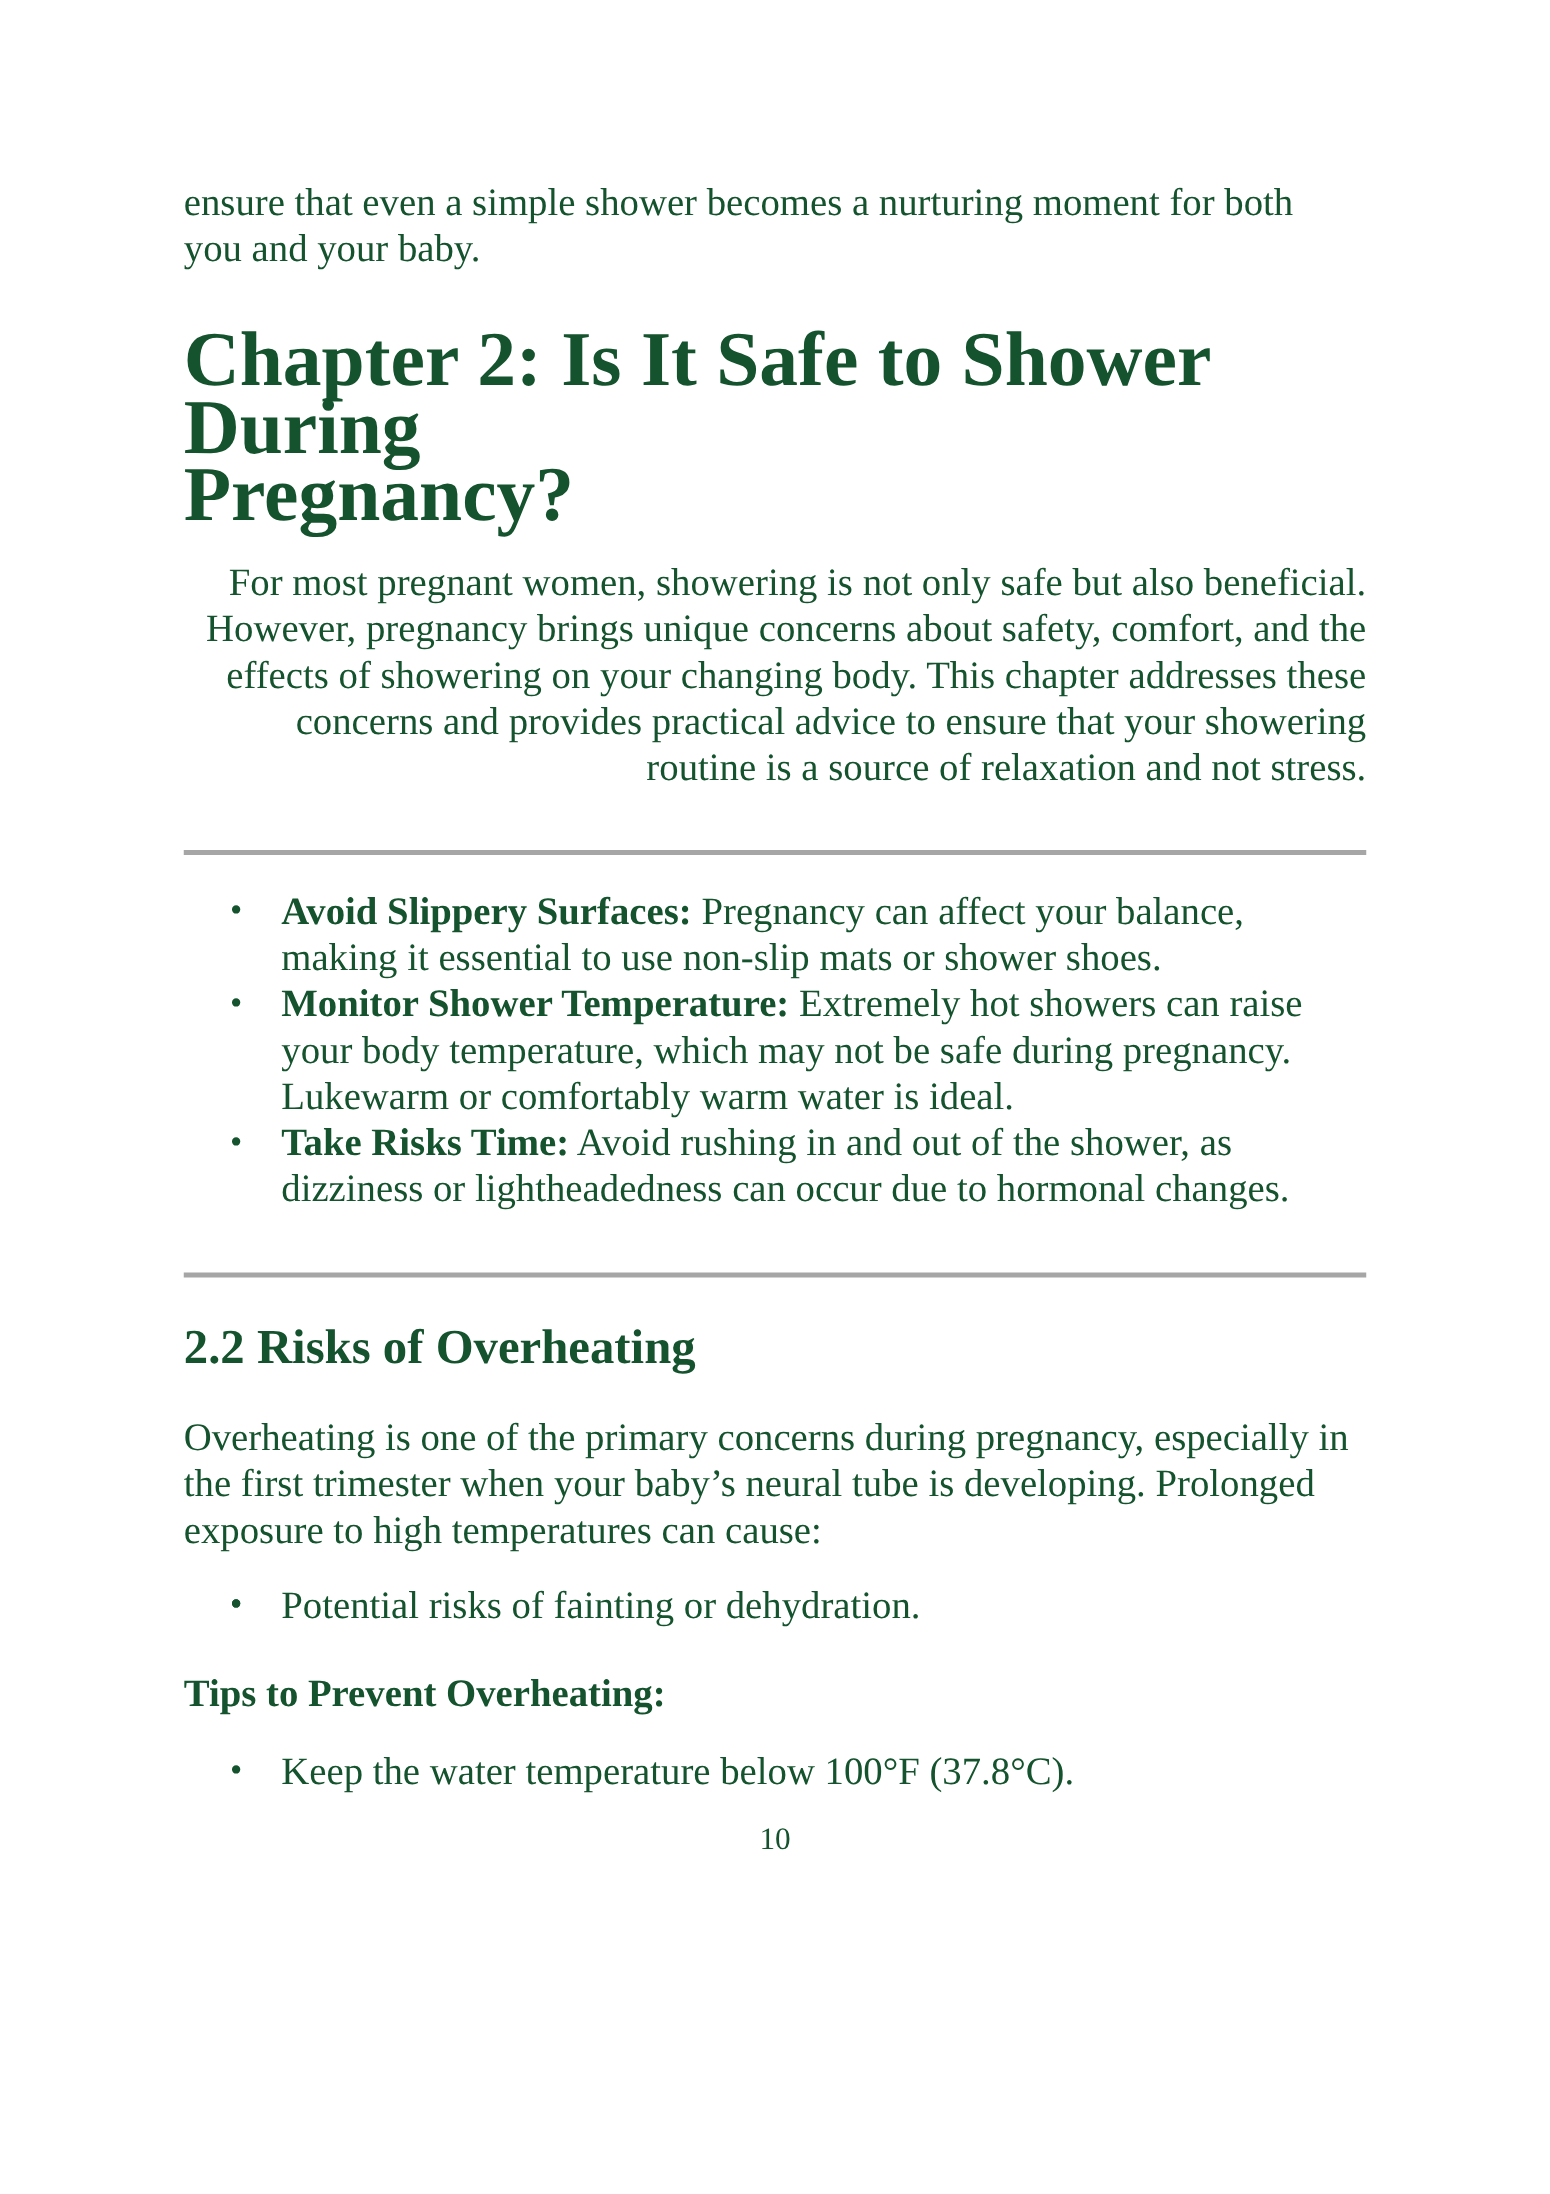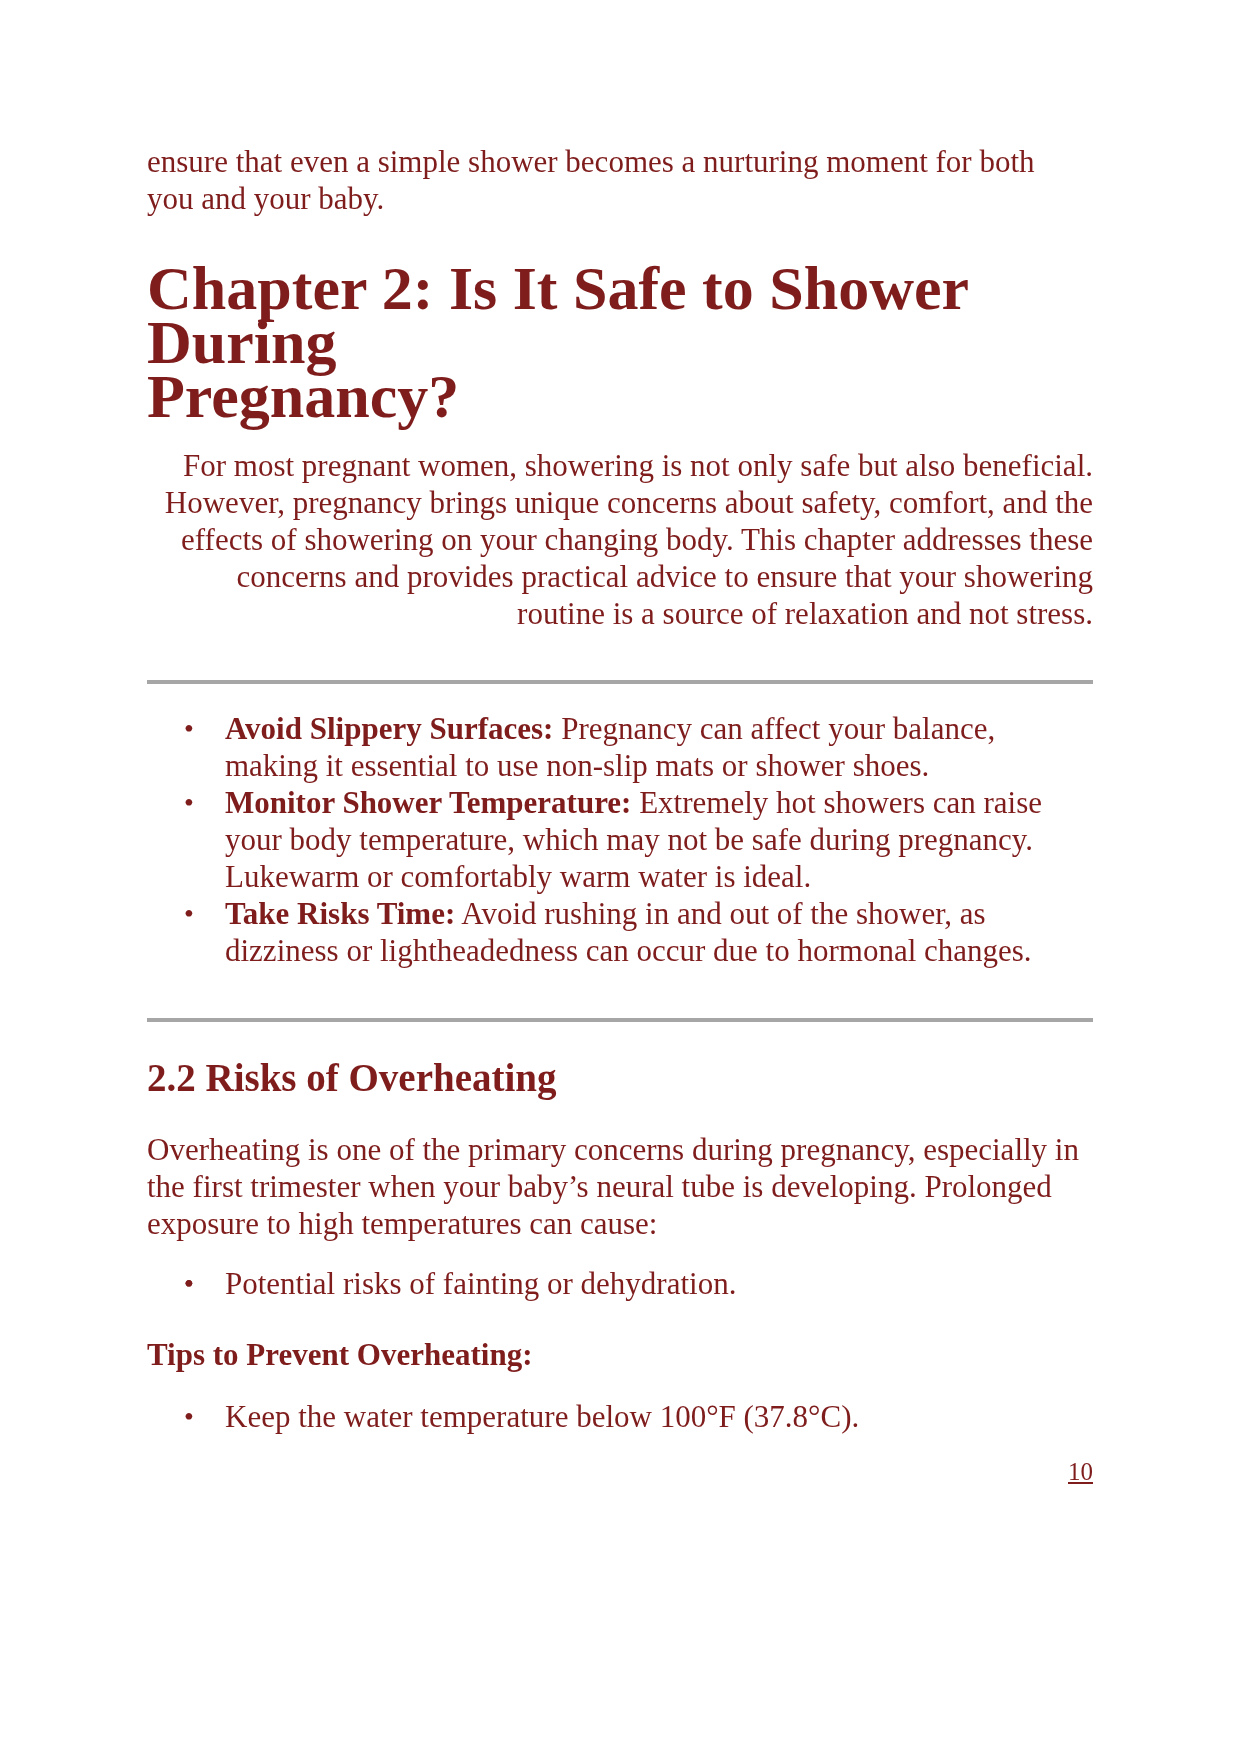--- a/index.html
+++ b/index.html
@@ -3,21 +3,21 @@
 <meta charset="utf-8">
 <style>
   html, body { margin: 0; padding: 0; background: #ffffff; }
   .page {
     position: relative;
     width: 1240px;
     height: 1755px;
     box-sizing: border-box;
     margin: 0 auto;
     background: #ffffff;
-    color: #7f1d1d;
+    color: #14532d;
     font-family: "Liberation Serif", "DejaVu Serif", serif;
     padding: 143px 147px 0 147px;
     overflow: hidden;
   }
   .body-text {
     font-size: 31px;
     line-height: 37px;
     margin: 0;
     white-space: pre-line;
   }
@@ -70,24 +70,23 @@
   }
   h3.sub-heading {
     font-size: 31px;
     line-height: 37px;
     font-weight: bold;
     margin: 34px 0 0 0;
     white-space: pre-line;
   }
   .page-footer {
     margin-top: 22px;
-    text-align: right;
+    text-align: center;
     font-size: 25px;
     line-height: 30px;
-    text-decoration: underline;
   }
   b { font-weight: bold; }
 </style>
 </head>
 <body>
 
 <div class="page">
 
   <p class="body-text fragment">ensure that even a simple shower becomes a nurturing moment for both
 you and your baby.</p>

